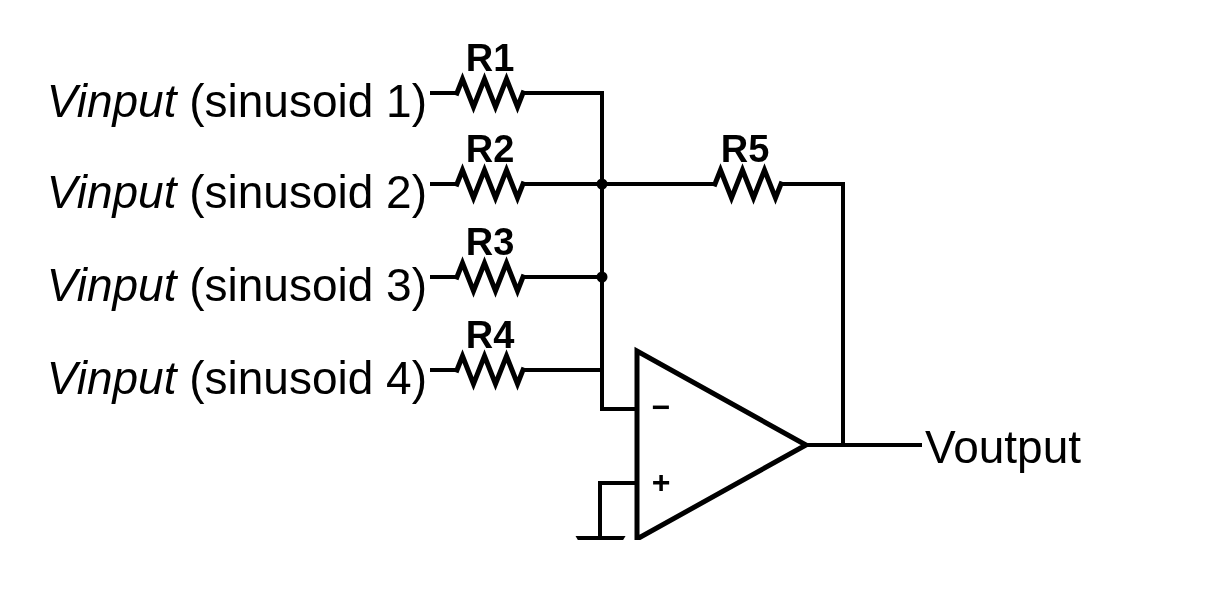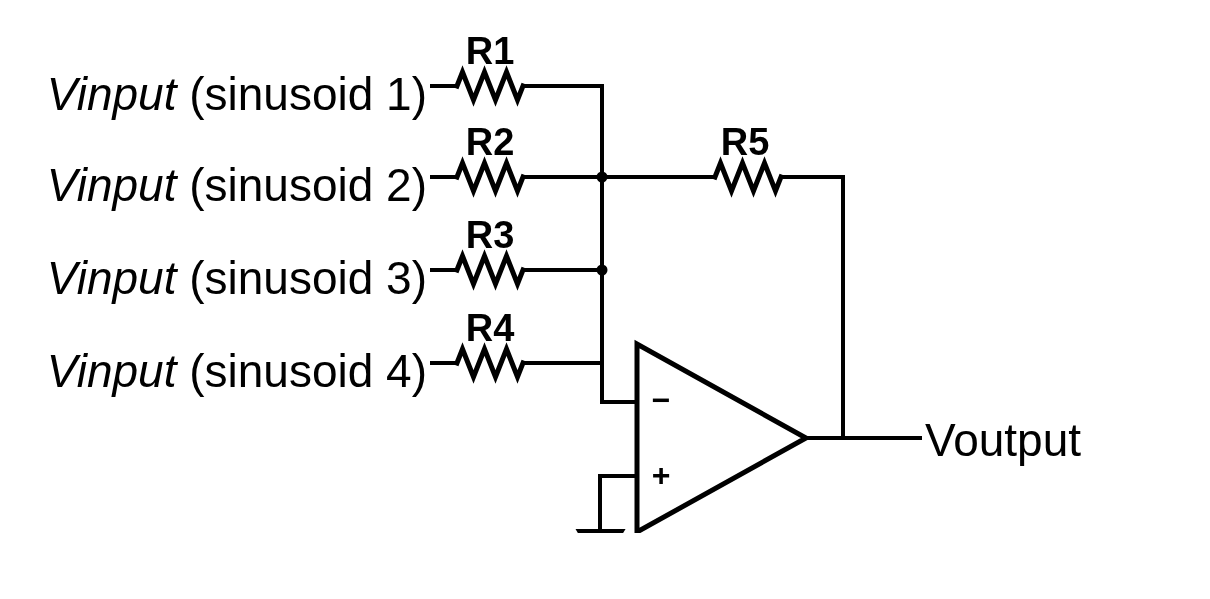--- a/index.html
+++ b/index.html
@@ -6,20 +6,21 @@
     margin: 0;
     padding: 0;
     background: #ffffff;
   }
   .stage {
     position: relative;
     width: 1210px;
     height: 533px;
     background: var(--bg, #ffffff);
     overflow: hidden;
+    margin-top: 7px;
   }
   svg { display: block; }
   .lbl {
     font-family: "Liberation Sans", "DejaVu Sans", sans-serif;
     font-size: 46px;
     fill: var(--ink, #000000);
   }
   .lbl .it { font-style: italic; }
   .rlbl {
     font-family: "Liberation Sans", "DejaVu Sans", sans-serif;

